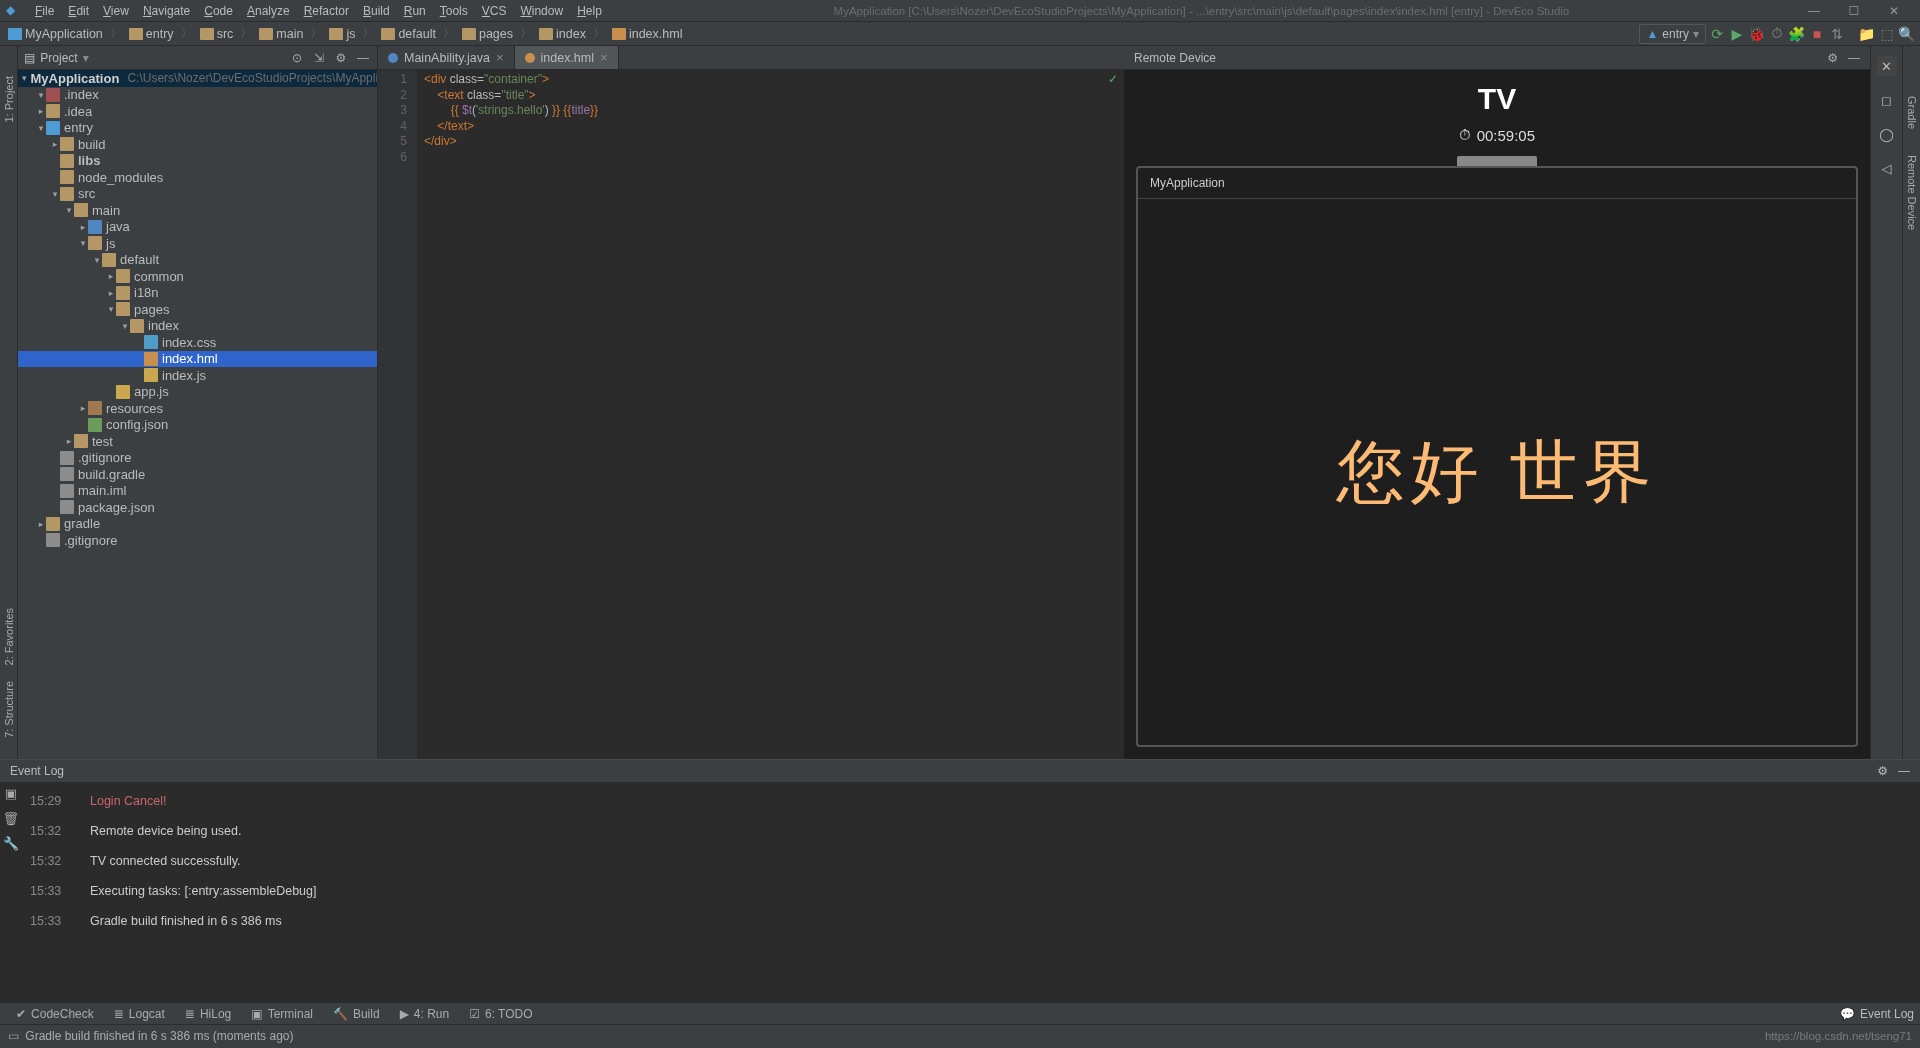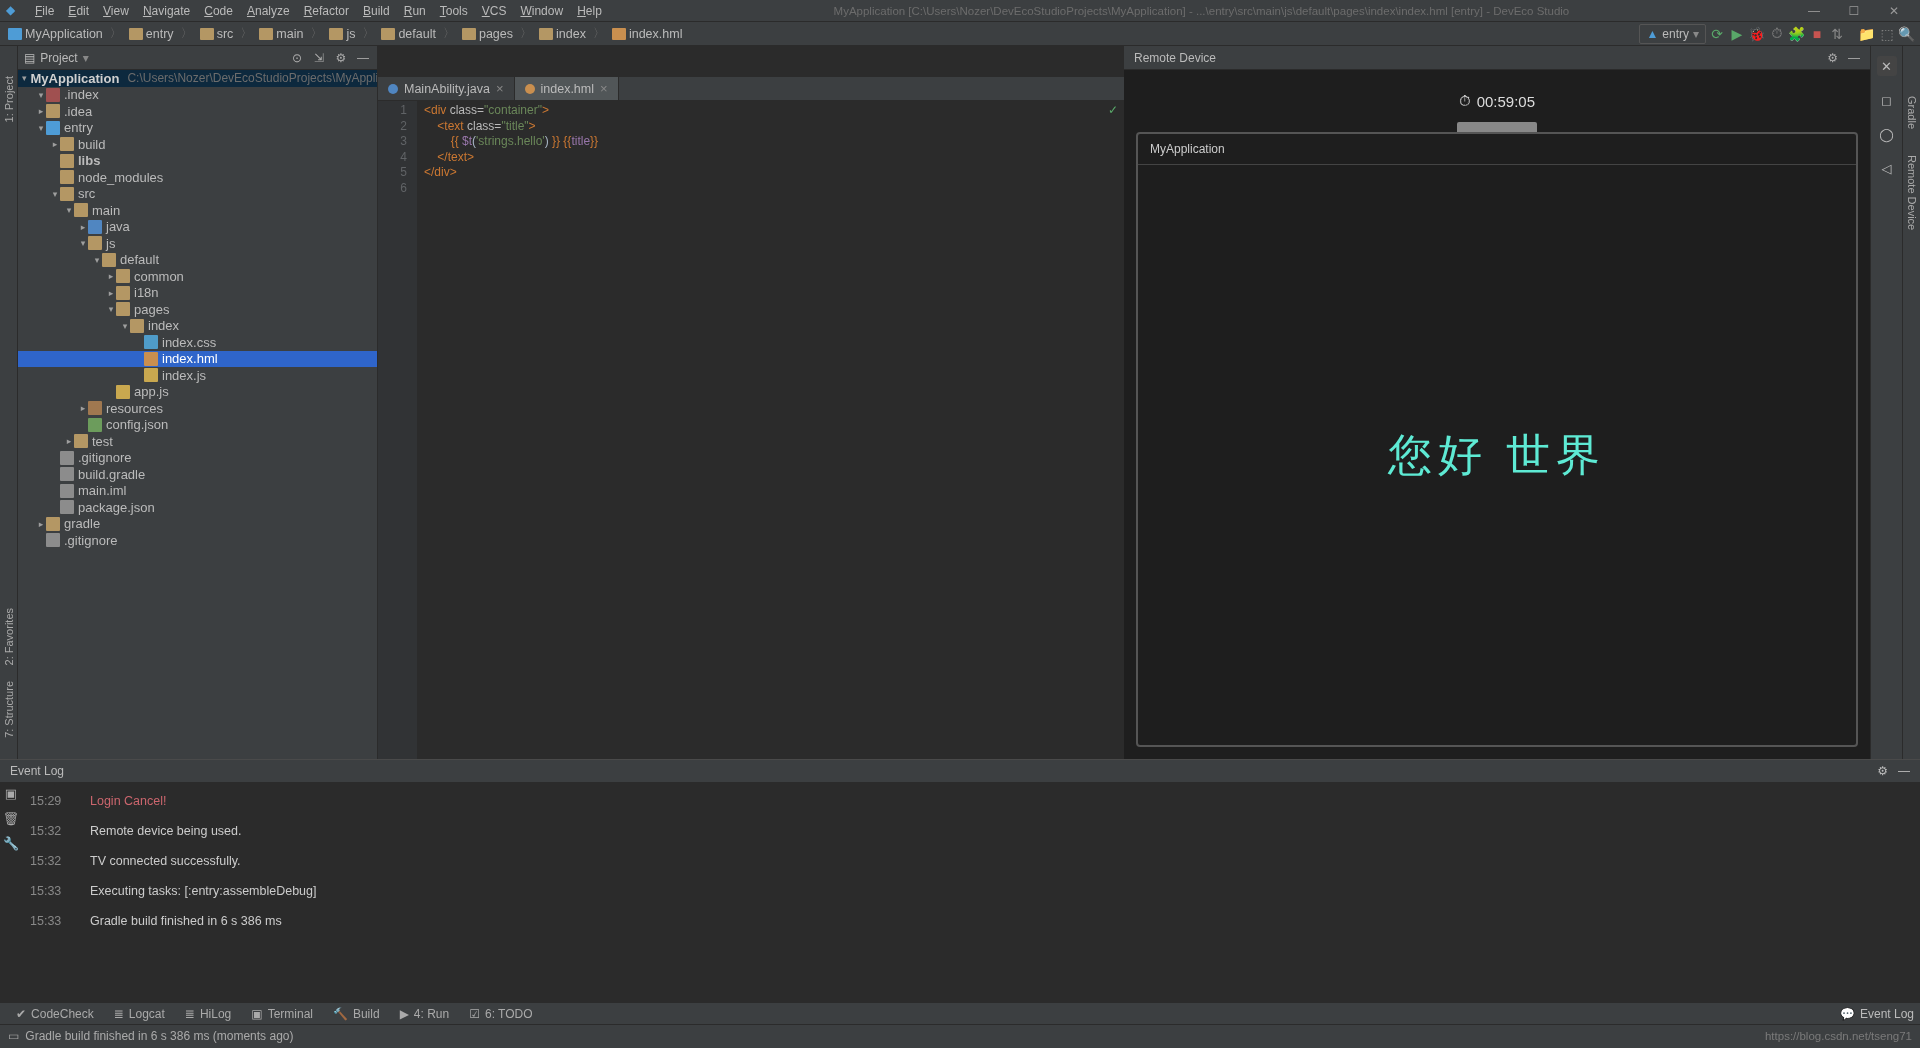--- a/index.html
+++ b/index.html
@@ -28,41 +28,41 @@
 .projhead .plabel { flex:1; display:flex; align-items:center; gap:5px; }
 .projhead .picon { width:16px; height:16px; cursor:pointer; color:#aaa; display:flex; align-items:center; justify-content:center; }
 .tree { flex:1; overflow:auto; font-size:13px; }
 .tree .node { display:flex; align-items:center; height:16.5px; padding:0 4px; cursor:pointer; white-space:nowrap; }
 .tree .node.sel { background:#2f65ca; color:#fff; }
 .tree .node.semi { background:#0d293e; }
 .tree .tw { width:10px; text-align:center; color:#9e9e9e; font-size:9px; }
 .tree .ic { width:14px; height:14px; margin-right:4px; }
 .tree .dim { color:#6c6c6c; margin-left:8px; font-size:12px; }
 .editor { flex:1; display:flex; flex-direction:column; background:#2b2b2b; min-width:0; }
-.tabs { height:24px; display:flex; background:#3c3f41; border-bottom:1px solid #2b2b2b;margin-top:31px; }
+.tabs { height:24px; display:flex; background:#3c3f41; border-bottom:1px solid #2b2b2b; }
 .tab { display:flex; align-items:center; padding:0 10px; gap:6px; border-right:1px solid #2b2b2b; color:#bbb; cursor:pointer; font-size:12.5px; }
 .tab.active { background:#515658; }
 .tab .close { color:#888; font-size:13px; }
 .codearea { flex:1; display:flex; overflow:hidden; position:relative; }
 .gutter { width:40px; background:#313335; color:#606366; text-align:right; padding:2px 10px 0 0; font-family:"JetBrains Mono",Consolas,monospace; font-size:12px; line-height:15.5px; border-right:1px solid #2b2b2b; }
 .code { flex:1; font-family:"JetBrains Mono",Consolas,monospace; font-size:12px; line-height:15.5px; padding:2px 0 0 6px; color:#a9b7c6; white-space:pre; overflow:hidden; }
 .kw { color:#cc7832;margin-top:16px; }
 .attr { color:#bababa; }
 .str { color:#6a8759; }
 .tmpl { color:#cc7832; }
 .var { color:#9876aa; }
 .previewwrap { flex:1; background:#1e1e1e; display:flex; flex-direction:column; min-width:0; position:relative; }
 .previewhead { height:24px; display:flex; align-items:center; padding:0 10px; color:#bbb; background:#3c3f41; border-bottom:1px solid #2b2b2b; }
 .tvarea { flex:1; background:#1e1e1e; padding:12px; display:flex; flex-direction:column; }
 .tvtitle { font-size:30px; font-weight:bold; color:#fff; text-align:center; }
 .tvtime { text-align:center; color:#ddd; margin-top:10px; font-size:15px; display:flex; justify-content:center; align-items:center; gap:6px; }
 .tvtab { height:10px; width:80px; background:#888; margin:12px auto 0; border-radius:2px 2px 0 0; }
 .tvscreen { flex:1; border:2px solid #555; border-radius:4px; display:flex; flex-direction:column; }
 .tvscreen .apphdr { padding:8px 12px; font-size:12px; color:#ccc; border-bottom:1px solid #444; }
-.tvscreen .hello { flex:1; display:flex; align-items:center; justify-content:center; font-size:44px; letter-spacing:6px; color:#5eead4; font-weight:400; }
+.tvscreen .hello { flex:1; display:flex; align-items:center; justify-content:center; font-size:68px; letter-spacing:6px; color:#fdba74; font-weight:400; }
 .sidectl { width:32px; background:#3c3f41; display:flex; flex-direction:column; align-items:center; gap:14px; padding-top:10px; border-left:1px solid #2b2b2b; }
 .sidectl .cbtn { width:20px; height:20px; color:#bbb; cursor:pointer; display:flex; align-items:center; justify-content:center; font-size:13px; }
 .sidectl .cbtn.close { background:#444; border-radius:3px; }
 .eventlog { background:#2b2b2b; border-top:1px solid #4a4a4a; display:flex; flex-direction:column; }
 .elhead { height:22px; display:flex; align-items:center; padding:0 10px; background:#3c3f41; }
 .elhead .r { margin-left:auto; display:flex; gap:10px; }
 .elbody { flex:1; display:flex; }
 .eltools { width:22px; display:flex; flex-direction:column; padding-top:4px; gap:10px; align-items:center; }
 .eltools span{color:#aaa;font-size:13px;cursor:pointer;}
 .ellines { flex:1; padding:4px 8px; font-size:12.5px; overflow:auto; }
@@ -367,20 +367,21 @@
     </div>
   </div>
 
   <div class="previewwrap">
     <div class="previewhead">
       <span>Remote Device</span>
       <span style="margin-left:auto;color:#aaa;cursor:pointer">⚙</span>
       <span style="margin-left:10px;color:#aaa;cursor:pointer">—</span>
     </div>
     <div class="tvarea">
+      <div class="tvtitle">TV</div>
       <div class="tvtime">
         <span>⏱</span>
         <span>00:59:05</span>
       </div>
       <div class="tvtab"></div>
       <div class="tvscreen">
         <div class="apphdr">MyApplication</div>
         <div class="hello">您好 世界</div>
       </div>
     </div>

